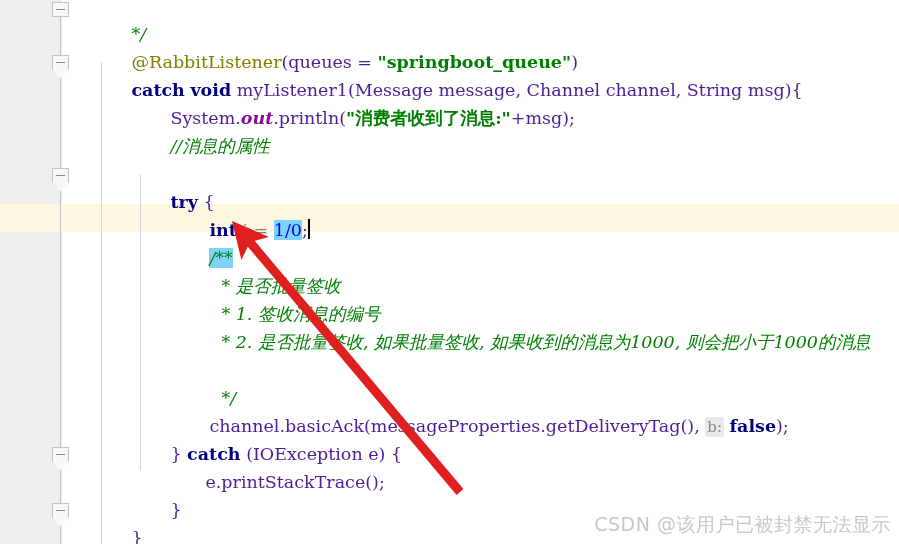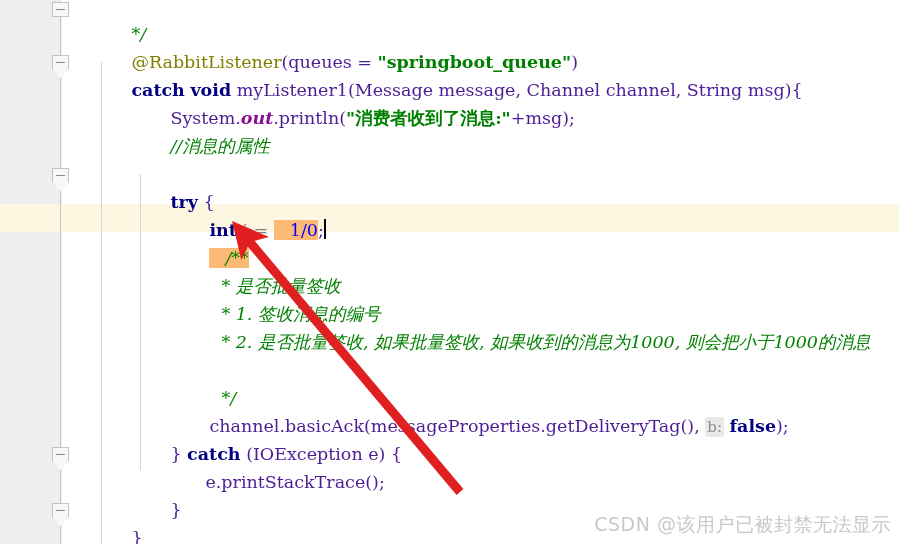--- a/index.html
+++ b/index.html
@@ -124,21 +124,21 @@
 
   
   .kw      { color: #000080; font-weight: bold; }
   .str     { color: #008000; font-weight: bold; }
   .num     { color: #0000ff; }
   .anno    { color: #808000; }
   .cmt     { color: #808080; font-style: italic; }
   .doc-g   { color: #008000; font-style: italic; }
   .statf   { color: #871094; font-style: italic; font-weight: bold; }
   .plain   { color: #4c1d95; }
-  .hl-find { background: #fdba74; padding-left: 16px; }
+  .hl-find { background: #7dd3fc; }
   .param-hint {
     background: #e9e9e9;
     color: #8c8c8c;
     border-radius: 3px;
     padding: 1px 2px;
     font-size: 15px;
   }
   .caret {
     display: inline-block;
     width: 2px;

